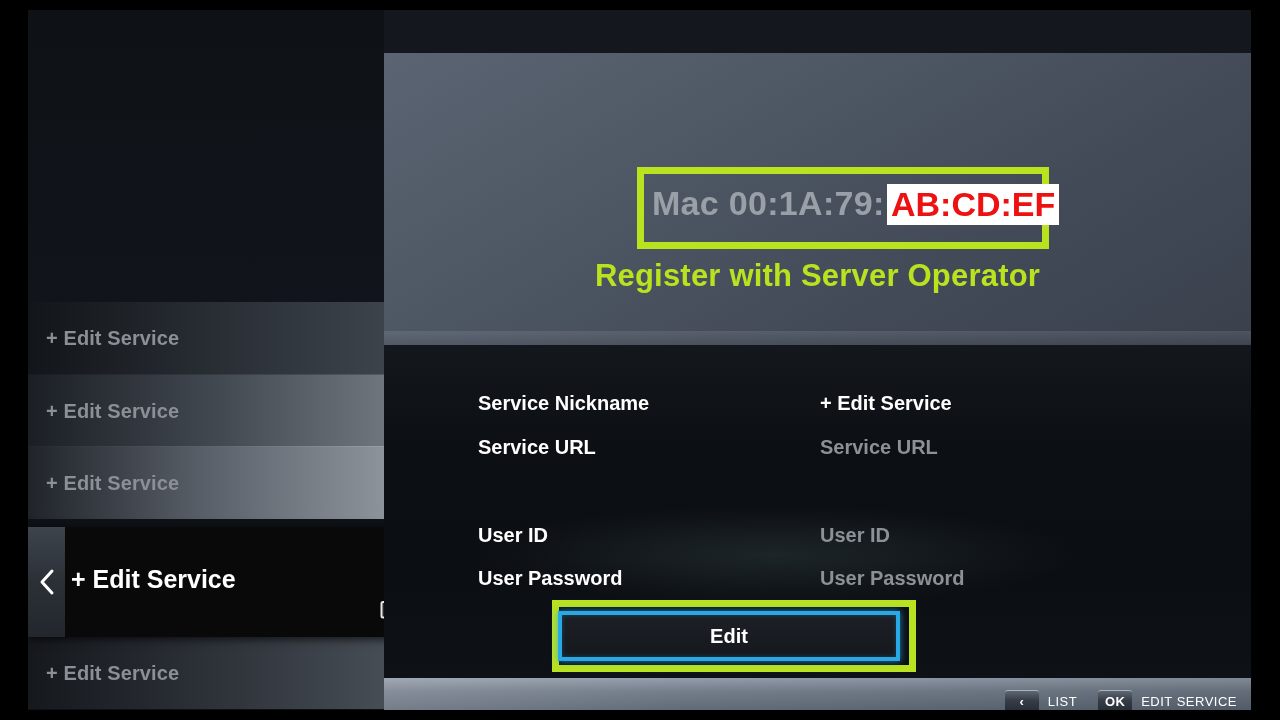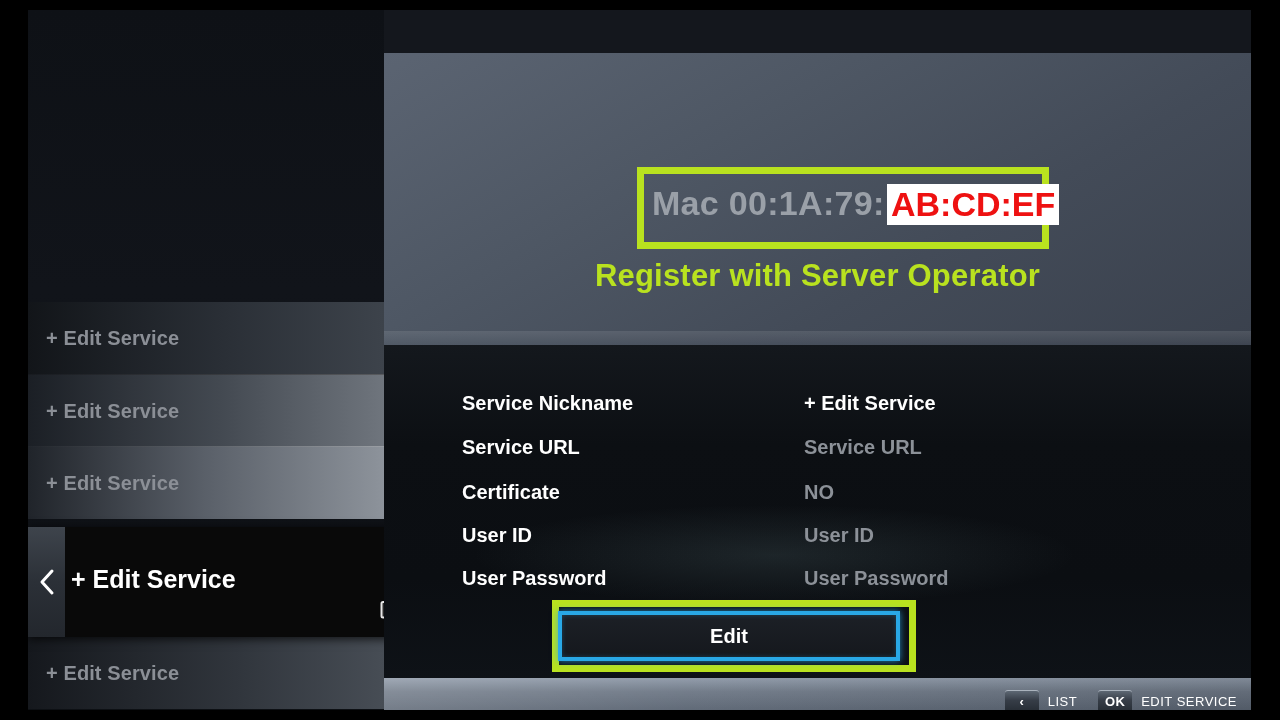--- a/index.html
+++ b/index.html
@@ -65,21 +65,21 @@
           line-height:1;}
   #register-note{position:absolute;left:0;top:205px;width:867px;text-align:center;
           font-size:31px;font-weight:bold;color:#b9e21f;letter-spacing:.2px;}
 
   
   #form{position:absolute;left:0;top:292px;width:867px;height:333px;
         background:linear-gradient(180deg,#14181d 0%,#0c0f13 30%,#0b0e12 70%,#0e1217 100%);}
   #form-glow{position:absolute;left:0;top:150px;width:867px;height:120px;
         background:radial-gradient(ellipse 420px 70px at 45% 50%,rgba(150,190,195,.13),rgba(0,0,0,0) 72%);}
 
-  .frow{position:absolute;left:0;width:867px;height:44px;padding-left:12px;}
+  .frow{position:absolute;left:16px;width:867px;height:44px;padding-left:12px;}
   .fkey{position:absolute;left:78px;font-size:20px;font-weight:bold;color:#ffffff;
         white-space:nowrap;}
   .fval{position:absolute;left:420px;font-size:20px;font-weight:bold;color:#8c9198;
         white-space:nowrap;}
   .fval.bright{color:#ffffff;}
 
   
   #edit-hl{position:absolute;left:168px;top:255px;width:364px;height:72px;
            border:7px solid #b9e21f;box-sizing:border-box;}
   #edit-btn{position:absolute;left:174px;top:266px;width:342px;height:50px;
@@ -168,24 +168,20 @@
         <div id="form-glow"></div>
 
         <div class="frow" style="top:47px">
           <span class="fkey">Service Nickname</span>
           <span class="fval bright">+ Edit Service</span>
         </div>
         <div class="frow" style="top:91px">
           <span class="fkey">Service URL</span>
           <span class="fval">Service URL</span>
         </div>
-        <div class="frow" style="top:136px">
-          <span class="fkey">Certificate</span>
-          <span class="fval">NO</span>
-        </div>
         <div class="frow" style="top:179px">
           <span class="fkey">User ID</span>
           <span class="fval">User ID</span>
         </div>
         <div class="frow" style="top:222px">
           <span class="fkey">User Password</span>
           <span class="fval">User Password</span>
         </div>
 
         <div id="edit-hl"></div>

